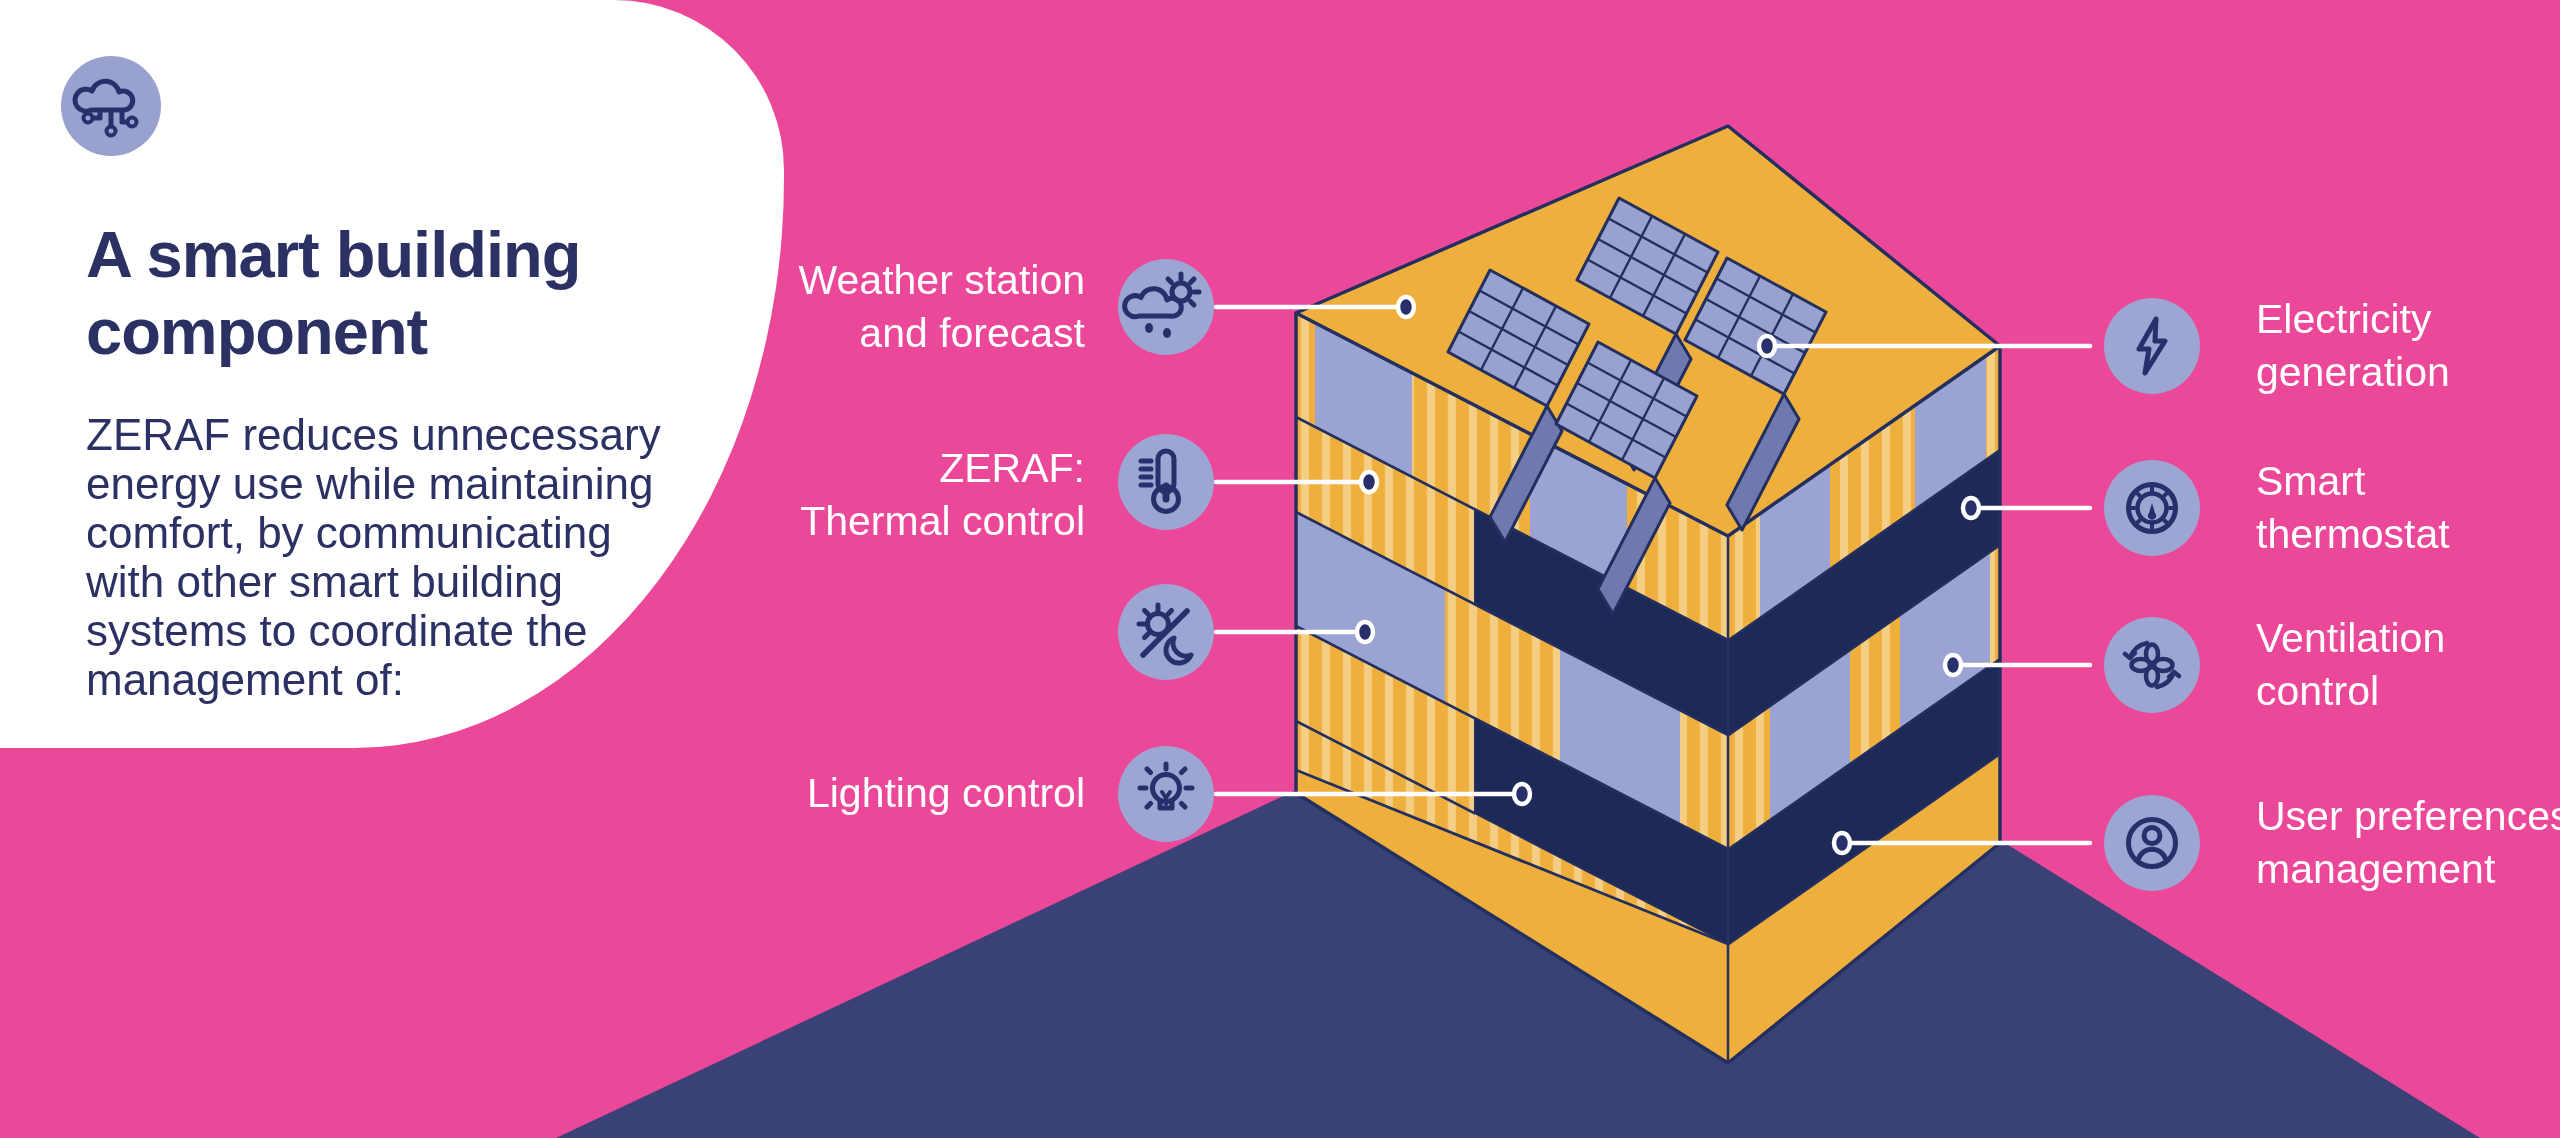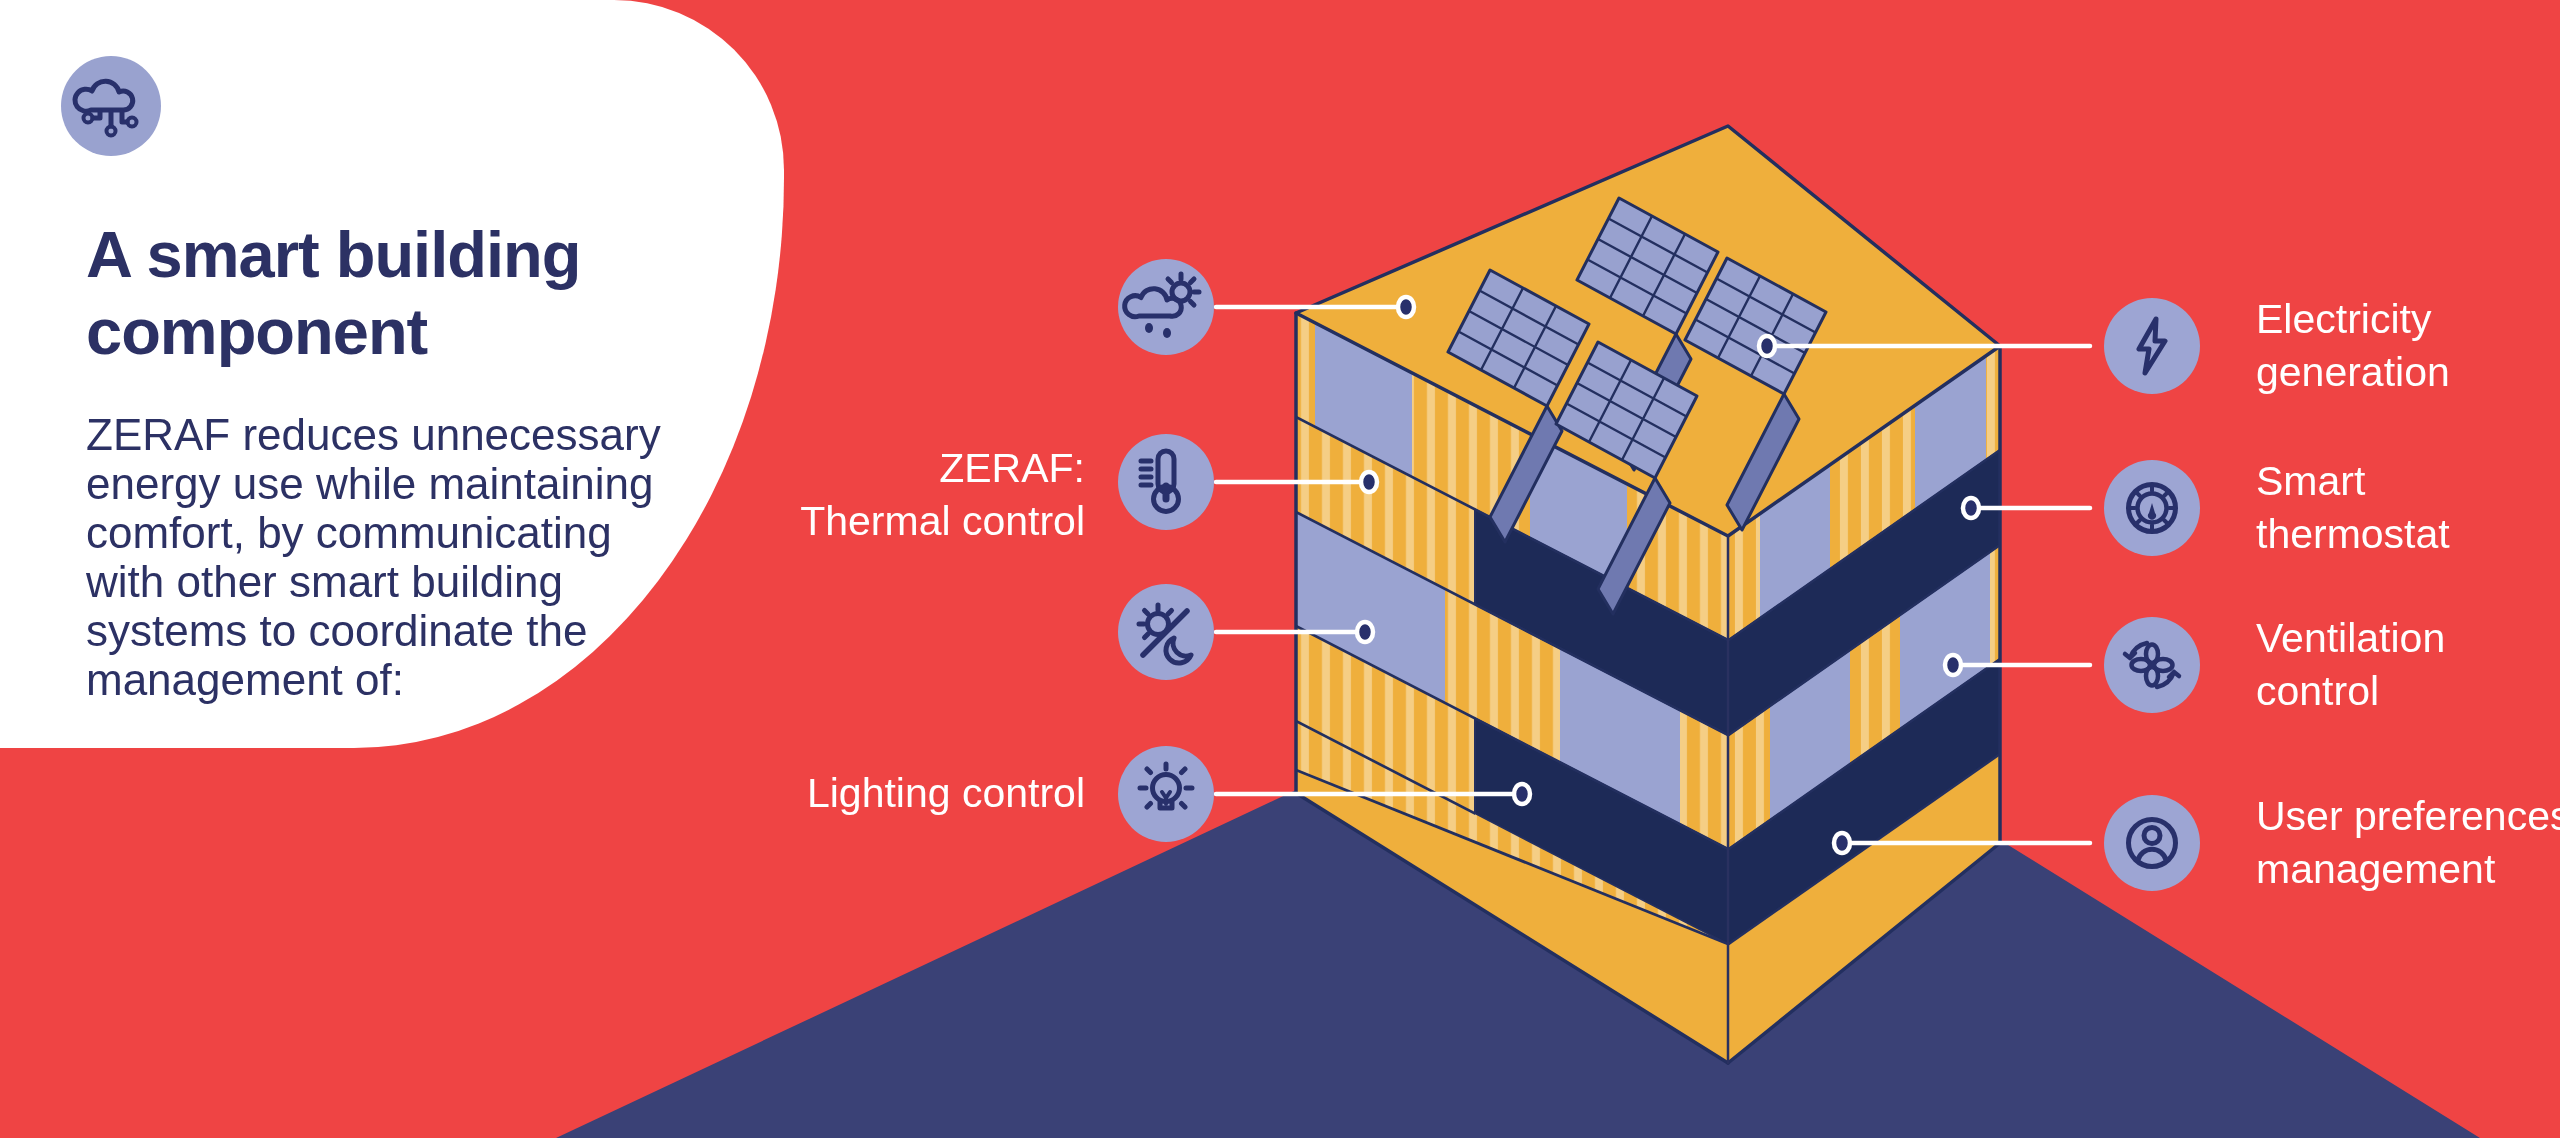--- a/index.html
+++ b/index.html
@@ -1,18 +1,18 @@
 <!DOCTYPE html>
 <html><head>
 <meta charset="utf-8">
 <style>
   html,body{margin:0;padding:0;background:#20264d;}
   .canvas{
     position:relative;width:2560px;height:1138px;overflow:hidden;
-    background:#ef4444;
+    background:#ec4899;
     font-family:"Liberation Sans", sans-serif;
   }
   .white-blob{
     position:absolute;left:0;top:0;width:784px;height:748px;
     background:#FFFFFF;
     border-radius:0 170px 430px 0 / 0 170px 570px 0;
     z-index:1;
   }
   .scene{position:absolute;left:0;top:0;width:2560px;height:1138px;z-index:2;}
   .txt{position:absolute;white-space:pre-line;z-index:3;}
@@ -231,20 +231,22 @@
 
   <div class="txt page-title">A smart building
 component</div>
   <div class="txt page-desc">ZERAF reduces unnecessary
 energy use while maintaining
 comfort, by communicating
 with other smart building
 systems to coordinate the
 management of:</div>
 
+  <div class="txt lbl lbl-left" style="top:254px;">Weather station
+and forecast</div>
   <div class="txt lbl lbl-left" style="top:429px;margin-top:13px;">ZERAF:
 Thermal control</div>
   <div class="txt lbl lbl-left" style="top:767px;">Lighting control</div>
 
   <div class="txt lbl lbl-right" style="top:293px;">Electricity
 generation</div>
   <div class="txt lbl lbl-right" style="top:455px;">Smart
 thermostat</div>
   <div class="txt lbl lbl-right" style="top:612px;">Ventilation
 control</div>

